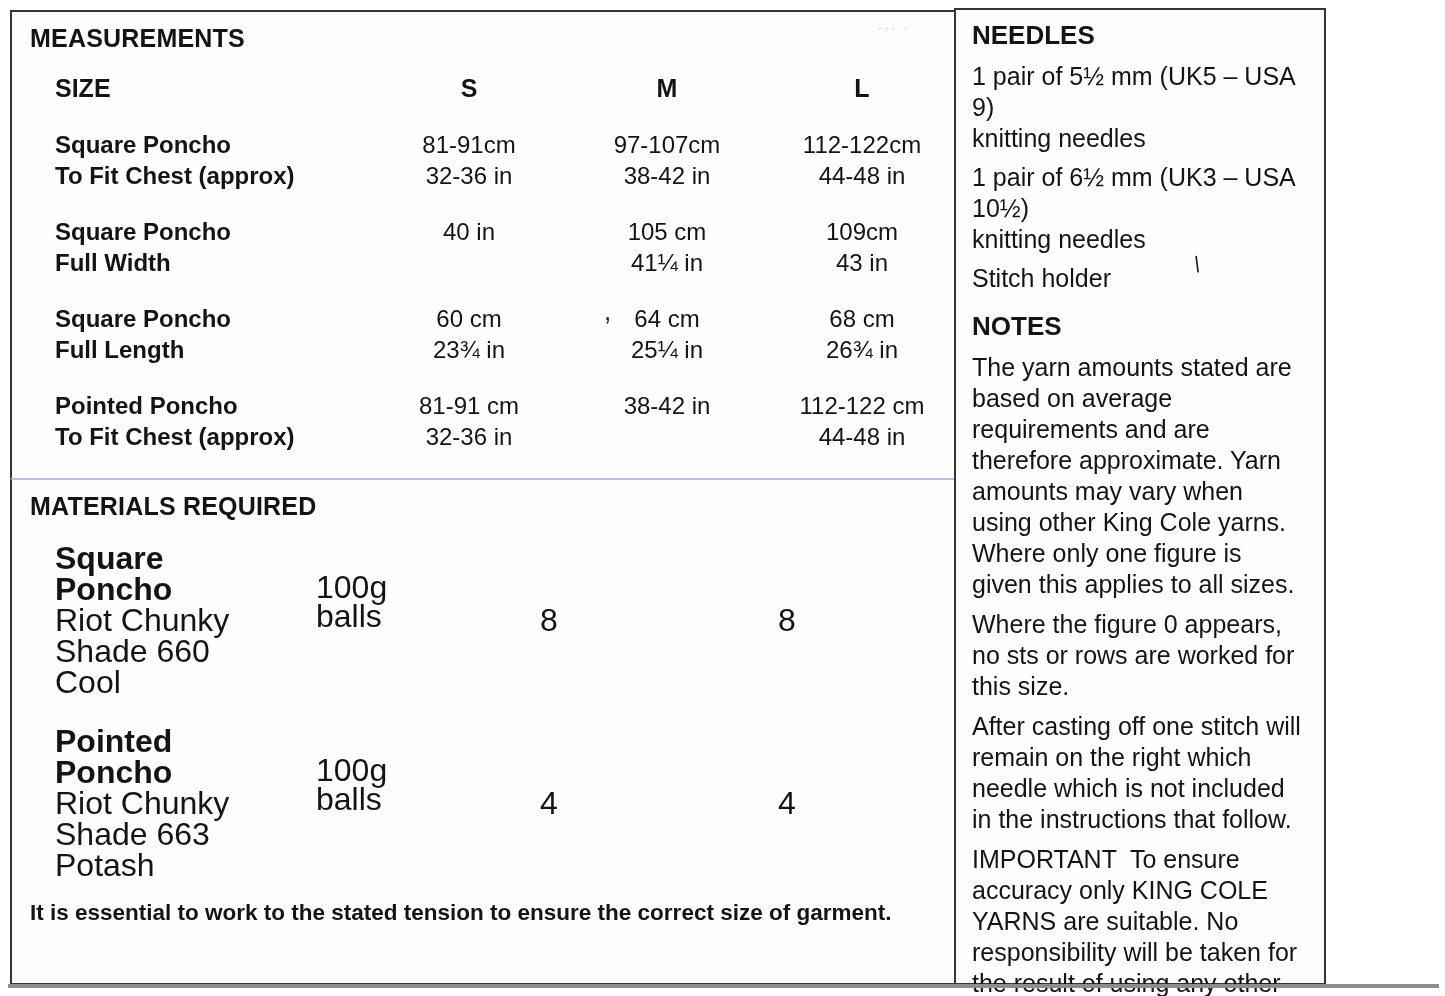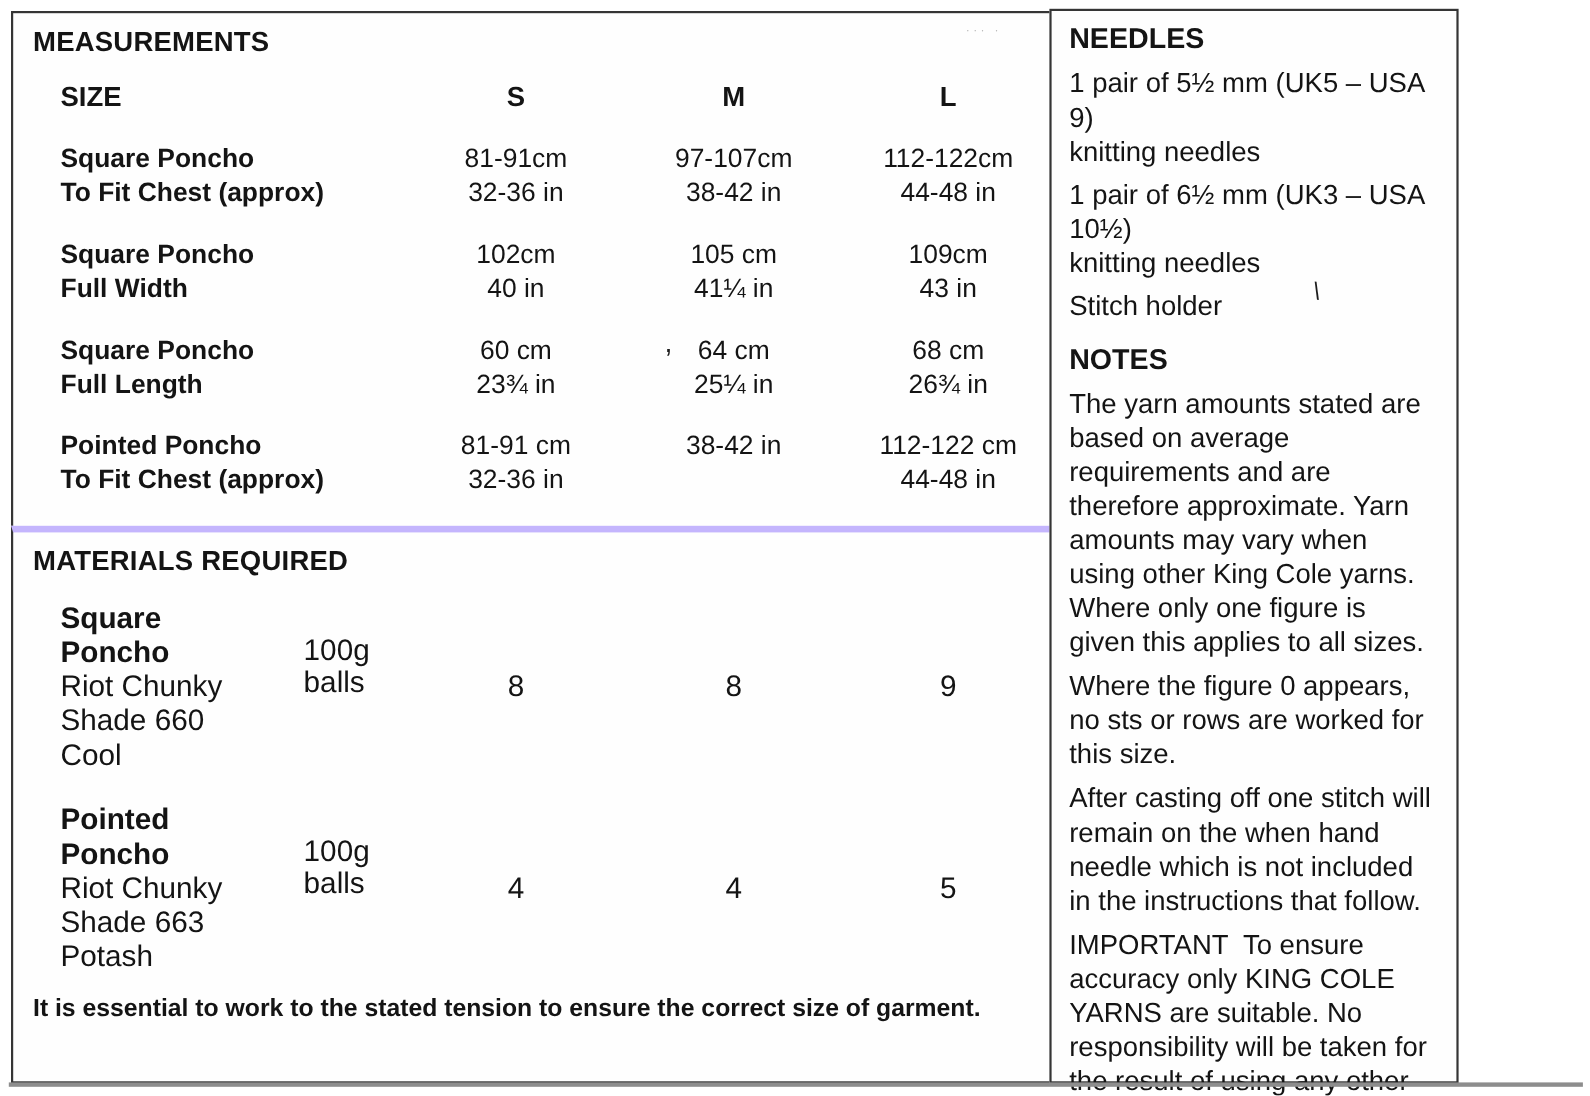--- a/index.html
+++ b/index.html
@@ -4,38 +4,38 @@
 <style>
   html,body{margin:0;padding:0;}
   body{
     width:1445px;height:996px;position:relative;overflow:hidden;
     background:#ffffff;color:#141414;
     font-family:"Liberation Sans","DejaVu Sans",sans-serif;
     -webkit-font-smoothing:antialiased;
   }
   .box{position:absolute;background:#fefefe;border:2px solid #353535;box-sizing:border-box;}
   #measurements-box{left:10px;top:10px;width:957px;height:580px;border-bottom:3px solid #6e6e6e;}
-  #materials-box{left:10px;top:478px;width:957px;height:507px;border-top:6px solid #c4b5fd;}
+  #materials-box{left:10px;top:478px;width:957px;height:507px;border-top:2px solid #c4b5fd;}
   #right-box{left:954px;top:8px;width:372px;height:977px;}
   #bottom-bar{position:absolute;left:8px;top:984px;width:1431px;height:4px;background:#8d8d8d;}
 
   .section-title{font-size:25px;font-weight:bold;margin:12px 0 0 18px;letter-spacing:0.2px;}
 
   
   .mtable{margin-left:28px;font-size:24px;line-height:31px;}
   .mrow{display:grid;grid-template-columns:330px 198px 198px 192px;}
   .mrow.header{margin-top:20px;font-weight:bold;font-size:25px;}
   .mrow.data{margin-top:25px;}
   .cell{box-sizing:border-box;}
   .lbl{padding-left:15px;font-weight:bold;}
   .val{text-align:center;}
 
   
   .matrow{display:grid;grid-template-columns:230px 100px 198px 198px 192px;margin-left:28px;
-          font-size:27px;line-height:31px;}
+          font-size:32px;line-height:31px;gap:40px;}
   .matrow.first{margin-top:22px;}
   .matrow.second{margin-top:28px;}
   .name{padding-left:15px;}
   .name .b{font-weight:bold;}
   .unit{padding-left:6px;}
   .unit-inner{margin-top:30px;line-height:29px;}
   .qty{text-align:center;}
   .qty-inner{margin-top:62px;}
   .tension{margin:16px 18px 0 18px;font-weight:bold;font-size:22.5px;line-height:31px;max-width:910px;}
 
@@ -85,21 +85,20 @@
         <div>44-48 in</div>
       </div>
     </div>
 
     <div class="mrow data">
       <div class="cell lbl">
         <div>Square Poncho</div>
         <div>Full Width</div>
       </div>
       <div class="cell val">
-        <div>102cm</div>
         <div>40 in</div>
       </div>
       <div class="cell val">
         <div>105 cm</div>
         <div>41¼ in</div>
       </div>
       <div class="cell val">
         <div>109cm</div>
         <div>43 in</div>
       </div>
@@ -210,21 +209,21 @@
     </div>
     <div class="needle-item">
       <div>1 pair of 6½ mm (UK3 – USA 10½)</div>
       <div>knitting needles</div>
     </div>
     <div class="needle-item">Stitch holder</div>
 
     <div class="rheading spaced">NOTES</div>
     <p class="rpara">The yarn amounts stated are based on average requirements and are therefore approximate. Yarn amounts may vary when using other King Cole yarns. Where only one figure is given this applies to all sizes.</p>
     <p class="rpara">Where the figure 0 appears, no sts or rows are worked for this size.</p>
-    <p class="rpara">After casting off one stitch will remain on the when hand needle which is not included in the instructions that follow.</p>
+    <p class="rpara">After casting off one stitch will remain on the right which needle which is not included in the instructions that follow.</p>
     <p class="rpara"><span class="p4-label">IMPORTANT</span><span>To ensure accuracy only KING COLE YARNS are suitable. No responsibility will be taken for the result of using any other yarns.</span></p>
 
     <div class="rheading spaced">IMPORTANT</div>
     <div class="circle-line">Circle the size you wish to make.</div>
   </div>
 </div>
 
 <div id="bottom-bar"></div>
 
 <span class="artifact" id="artifact-dots">··· ·</span>

